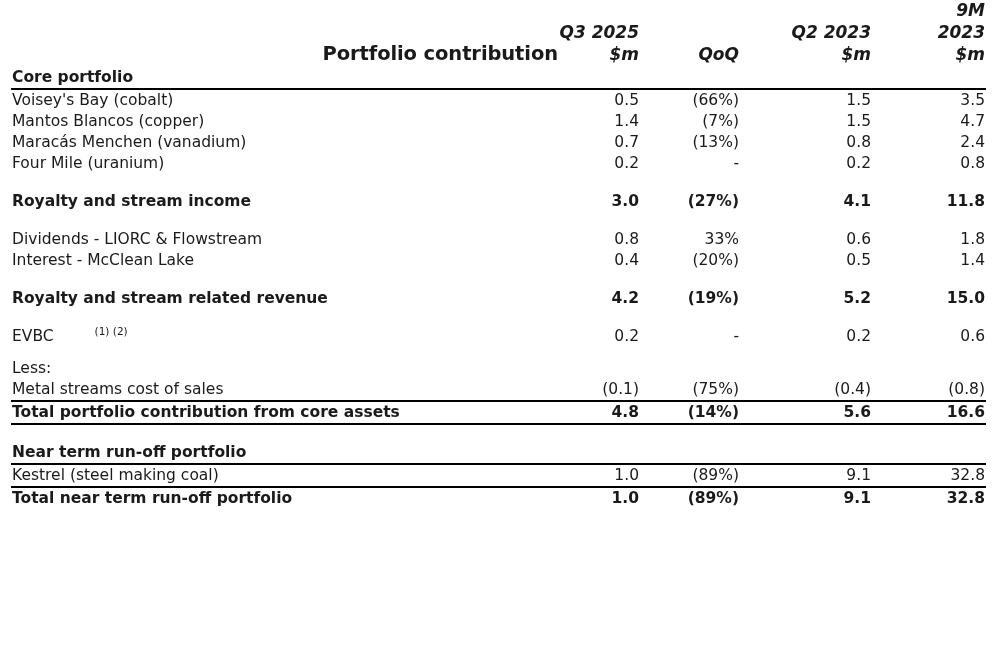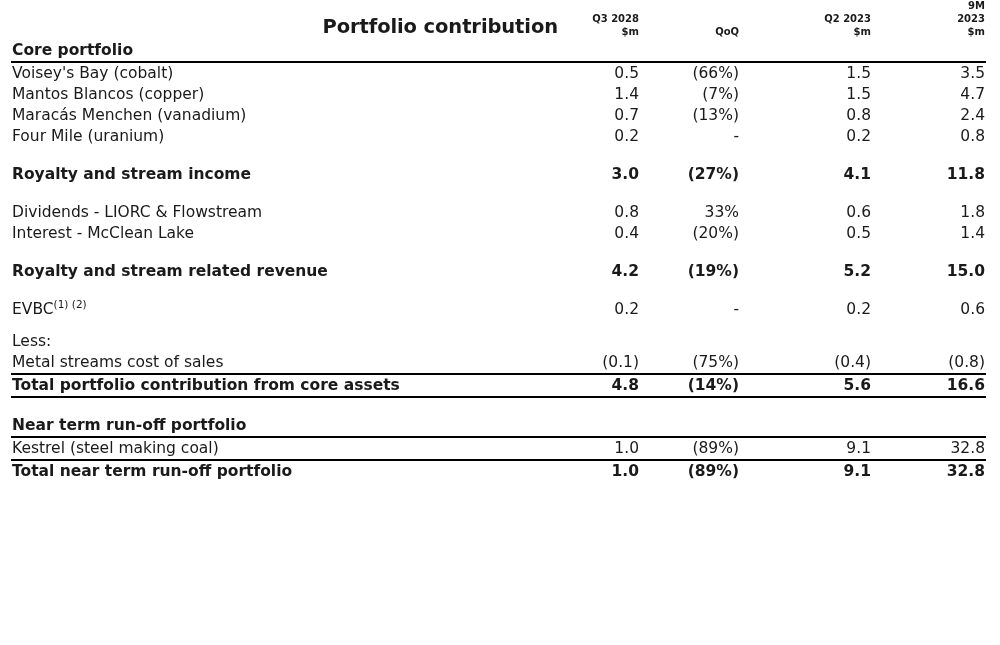--- a/index.html
+++ b/index.html
@@ -55,62 +55,64 @@
   
   tr.hdr td { padding-bottom: 2px; }
   .title {
     font-size: 19.5px;
     font-weight: bold;
     letter-spacing: -0.1px;
     line-height: 1.15;
     text-align: right;
   }
   .colhead {
-    font-size: 10px;
+    font-size: 17px;
     font-weight: bold;
     line-height: 1.28;
+    font-style: italic;
   }
   .colhead .stack { display: block; }
 
   
   tr.row td { height: 21px; line-height: 21px; }
   tr.bold td { font-weight: bold; }
   tr.section td { font-weight: bold; margin-left: 44px; }
 
   tr.spacer td { height: 17px; line-height: 17px; font-size: 1px; }
   tr.spacer-sm td { height: 11px; line-height: 11px; font-size: 1px; }
 
   
   .rule-top td { border-top: 2px solid #000; }
   .rule-bot td { border-bottom: 2px solid #000; }
 
   sup.fn {
     font-size: 10.5px;
     vertical-align: super;
     line-height: 0;
+    margin-left: 41px;
   }
 </style>
 </head>
 <body>
 
 <div id="sheet">
   <table class="fin">
     <colgroup>
       <col class="c-label">
         <col class="c-q3">
         <col class="c-qoq">
         <col class="c-q2">
         <col class="c-9m">
     </colgroup>
     <tbody>
 
       <tr class="hdr">
         <td class="lbl title">Portfolio contribution</td>
         <td class="num colhead">
-          <span class="stack">Q3 2028</span>
+          <span class="stack">Q3 2025</span>
           <span class="stack">$m</span>
         </td>
         <td class="num colhead">
           <span class="stack">QoQ</span>
         </td>
         <td class="num colhead">
           <span class="stack">Q2 2023</span>
           <span class="stack">$m</span>
         </td>
         <td class="num colhead">

